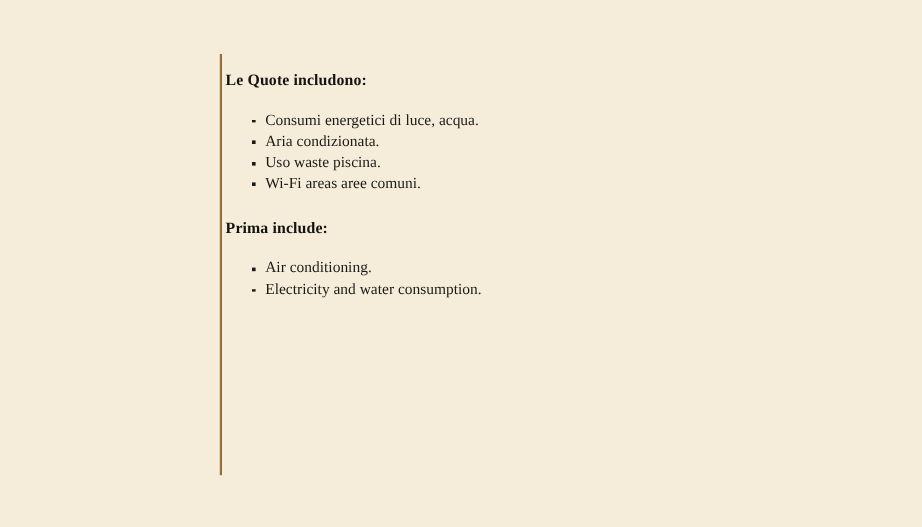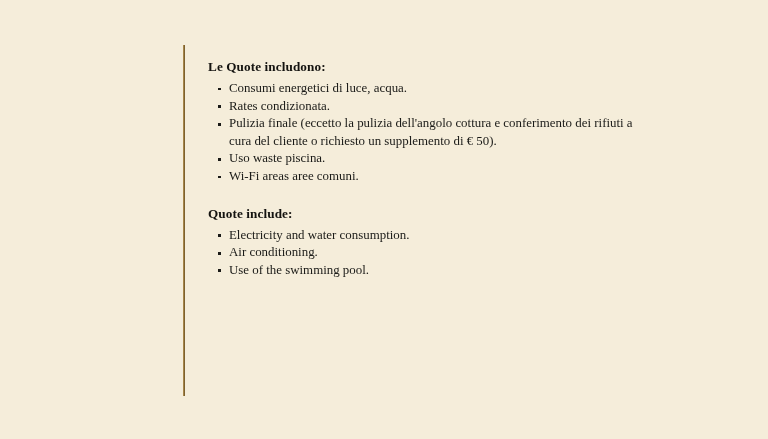--- a/index.html
+++ b/index.html
@@ -23,41 +23,41 @@
   .accent-bar {
     position: absolute;
     left: 183px;
     top: 45px;
     width: 2px;
     height: 351px;
     background: linear-gradient(to right, #c9a86a 0%, #8a6a2f 45%, #6f5322 70%, #c8a96d 100%);
   }
   .content {
     position: absolute;
-    left: 208px;
+    left: 188px;
     top: 58px;
     width: 452px;
   }
   .block {
     margin: 0;
   }
   .block + .block {
     margin-top: 19px;
   }
   .block-heading {
     font-weight: bold;
     font-size: 13.2px;
     line-height: 18px;
     letter-spacing: 0.1px;
     margin: 0 0 1px 0;
     color: #141310;
   }
   ul.items {
     list-style: none;
-    margin: 4px;
+    margin: 16px;
     padding: 0;
   }
   ul.items > li {
     position: relative;
     padding-left: 17px;
     font-size: 12.9px;
     line-height: 17.6px;
     color: #1a1a17;
     margin: 0;
   }
@@ -77,30 +77,28 @@
 <div class="page">
 
   <div class="accent-bar"></div>
 
   <div class="content">
 
     <div class="block">
       <div class="block-heading">Le Quote includono:</div>
       <ul class="items">
         <li>Consumi energetici di luce, acqua.</li>
-        <li>Rates condizionata.</li>
-        <li>Pulizia finale (eccetto la pulizia dell'angolo cottura e conferimento dei rifiuti a cura del cliente o richiesto un supplemento di € 50).</li>
+        <li>Aria condizionata.</li>
         <li>Uso waste piscina.</li>
         <li>Wi-Fi areas aree comuni.</li>
       </ul>
     </div>
 
     <div class="block">
-      <div class="block-heading">Quote include:</div>
+      <div class="block-heading">Prima include:</div>
       <ul class="items">
+        <li>Air conditioning.</li>
         <li>Electricity and water consumption.</li>
-        <li>Air conditioning.</li>
-        <li>Use of the swimming pool.</li>
       </ul>
     </div>
 
   </div>
 </div>
 
 </body></html>

